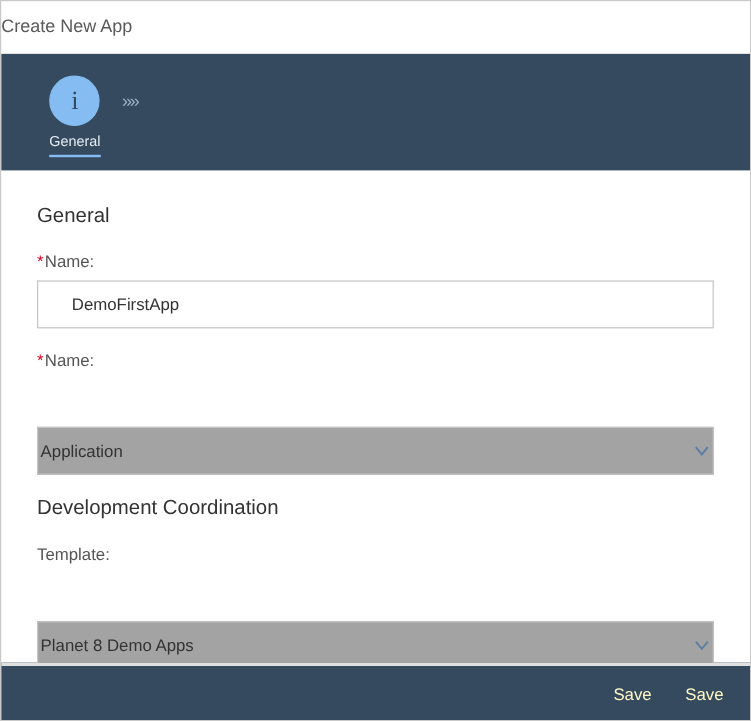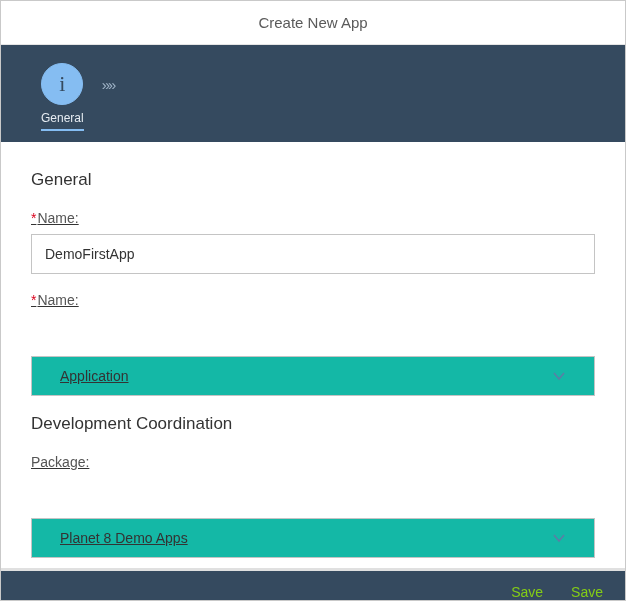--- a/index.html
+++ b/index.html
@@ -1,21 +1,21 @@
 <!DOCTYPE html>
 <html><head>
   <meta charset="utf-8">
   <style>
     * { box-sizing: border-box; margin: 0; padding: 0; }
     html, body { width: 626px; height: 601px; font-family: Arial, Helvetica, sans-serif; background: #fff; }
     body { border: 1px solid #c9c9c9; display: flex; flex-direction: column; }
 
     .dialog-header {
       height: 44px;
-      display: flex; align-items: center; justify-content: center;
+      display: flex; align-items: center; 
       color: #5a5a5a; font-size: 15px;
       border-bottom: 1px solid #e5e5e5;
     }
 
     .wizard-bar {
       background: #354a5f;
       height: 97px;
       display: flex; align-items: center;
       padding-left: 40px;
       gap: 18px;
@@ -54,57 +54,57 @@
     .body {
       flex: 1; overflow: auto;
       padding: 22px 30px 10px 30px;
       color: #333;
     }
     .section-title {
       font-size: 17px; color: #333; margin-bottom: 20px; margin-top: 6px;
     }
     .section-title.secondary { }
 
-    .field { margin-bottom: 18px; text-decoration: underline; }
+    .field { margin-bottom: 18px; }
     .field-label { font-size: 14px; color: #555; display: block; margin-bottom: 8px; }
     .req { color: #d9001b; margin-right: 1px; }
 
     .text-input {
       width: 100%; height: 40px;
       border: 1px solid #c4c4c4;
-      padding: 0 13px;
+      padding: 0 28px;
       font-size: 14px; color: #333;
       background: #fff;
     }
 
     .select-wrap {
       position: relative;
     }
     .select-display {
       width: 100%; height: 40px;
       border: 1px solid #c4c4c4;
-      padding: 0 28px;
+      padding: 0 2px;
       font-size: 14px; color: #333;
-      background: #14b8a6;
+      background: #a3a3a3;
       display: flex; align-items: center; justify-content: space-between;
       cursor: pointer;
       margin-top: 48px;
     }
     .chevron-down {
       width: 14px; height: 14px;
     }
     .chevron-down svg { stroke: #5b7ea5; }
 
     .footer {
       background: #354a5f;
-      height: 32px;
-      display: flex; align-items: flex-end; justify-content: flex-end;
+      height: 48px;
+      display: flex; align-items: center; justify-content: flex-end;
       gap: 28px;
       padding: 0 22px;
-      color: #84cc16; font-size: 14px;
+      color: #fef9c3; font-size: 14px;
       border-top: 3px solid #e0e0e0;
     }
     .footer-btn { cursor: pointer; }
   </style>
 </head>
 <body>
 
 <div class="dialog-header">
   <span>Create New App</span>
 </div>
@@ -142,21 +142,21 @@
               <polyline points="2,4 7,10 12,4"></polyline>
             </svg>
         </span>
       </div>
     </div>
   </div>
 
   <div class="section-title secondary">Development Coordination</div>
 
   <div class="field">
-    <label class="field-label">Package:</label>
+    <label class="field-label">Template:</label>
     <div class="select-wrap">
       <div class="select-display">
         <span>Planet 8 Demo Apps</span>
         <span class="chevron-down">
           <svg width="14" height="14" viewBox="0 0 14 14" fill="none" stroke-width="1.6">
               <polyline points="2,4 7,10 12,4"></polyline>
             </svg>
         </span>
       </div>
     </div>

